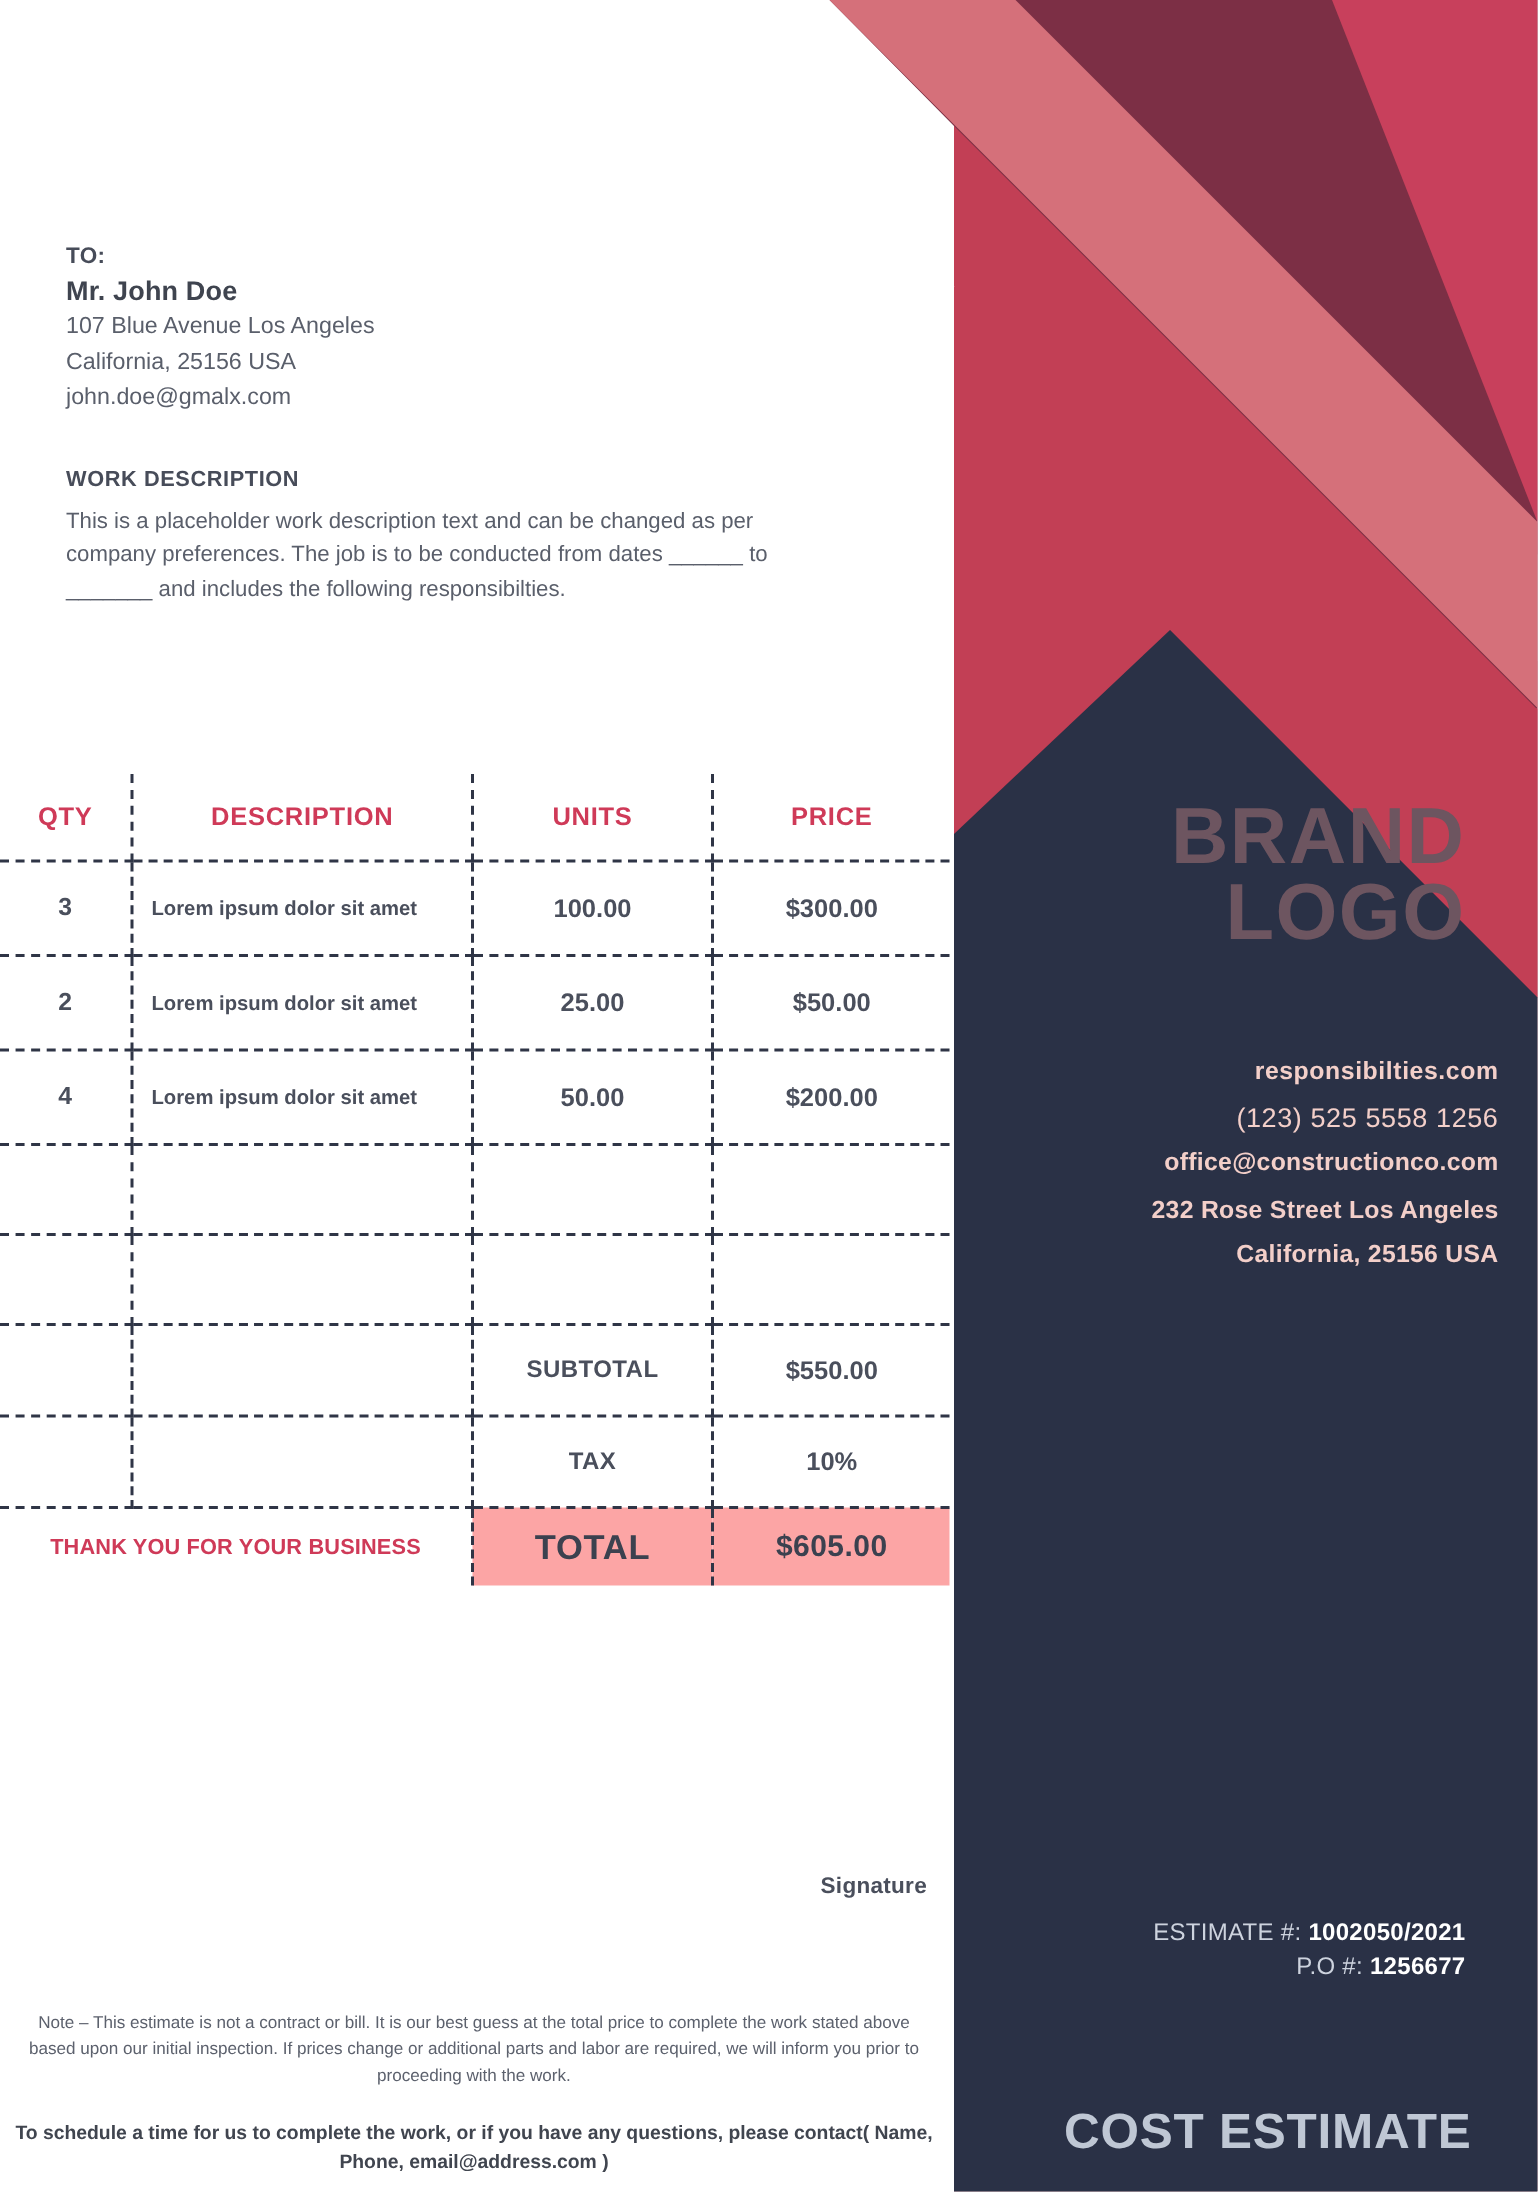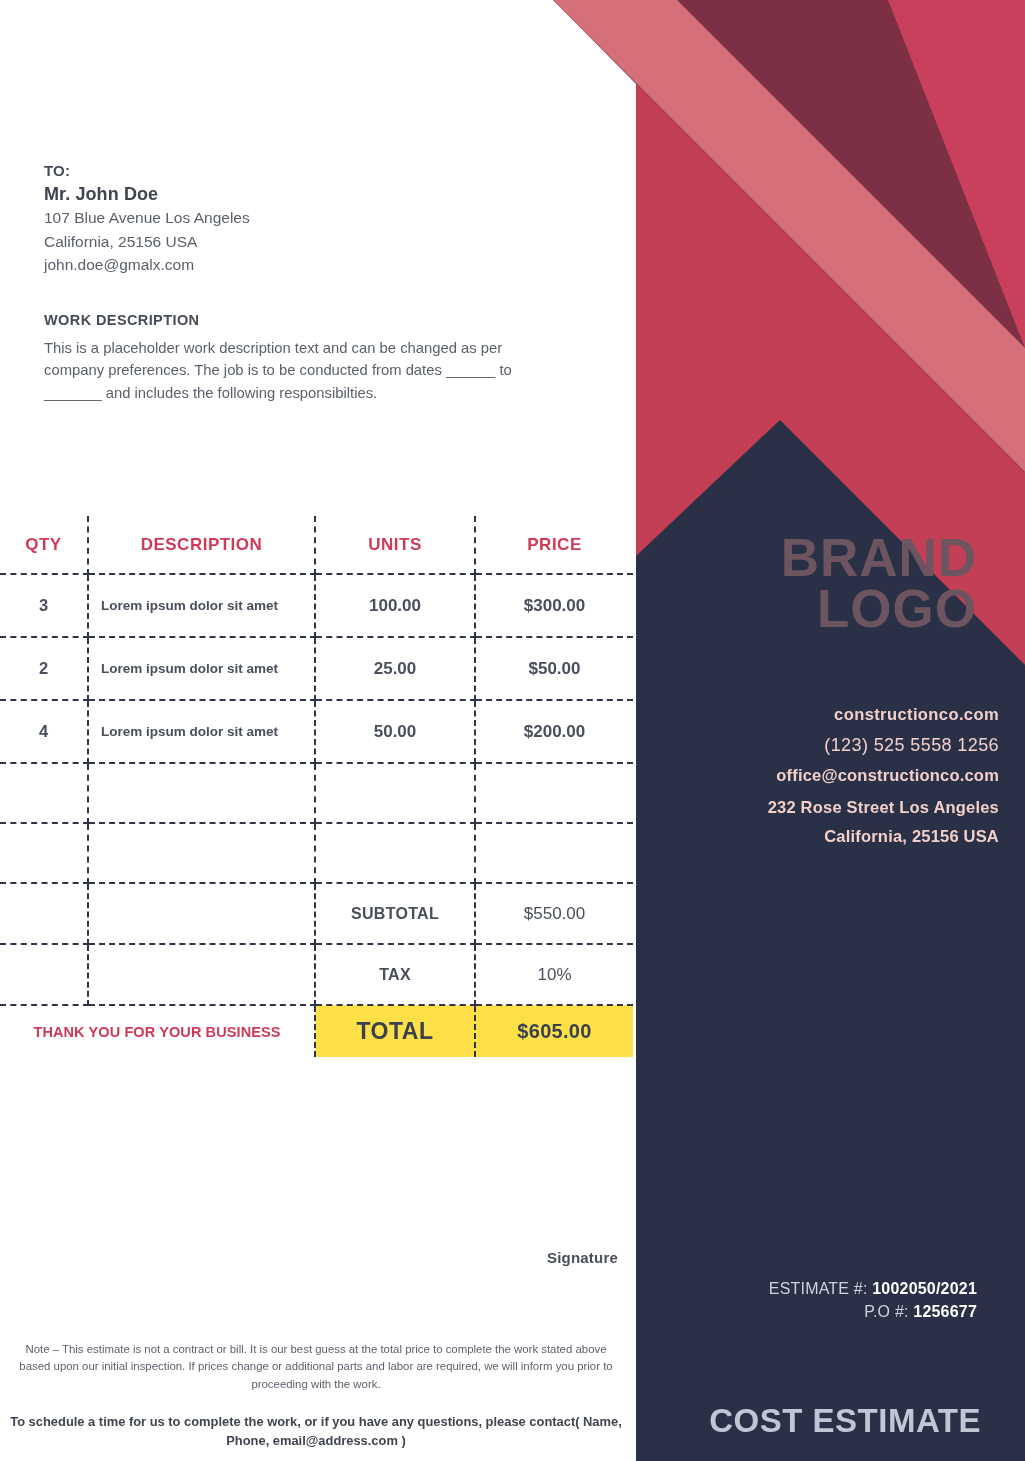--- a/index.html
+++ b/index.html
@@ -54,29 +54,29 @@
     height:58px;
     color:#cf3a58; font-weight:bold; font-size:17px; letter-spacing:.5px; text-align:center;
   }
   .cell-qty   { height:63px; text-align:center; font-size:16.5px; font-weight:bold; color:#4a4f5c; }
   .cell-desc  { text-align:left; padding:0 12px !important; font-size:13.5px; font-weight:bold;
                 color:#4a4f5c; line-height:1.45; }
   .cell-num   { text-align:center; font-size:17px; font-weight:bold; color:#4a4f5c; }
   .empty-row td { height:60px; }
 
   .sum-label { text-align:center; font-size:16px; font-weight:bold; color:#4a4f5c; letter-spacing:.3px; }
-  .sum-value { text-align:center; font-size:17px; font-weight:normal; color:#4a4f5c; }
+  .sum-value { text-align:center; font-size:17px; font-weight:bold; color:#4a4f5c; }
   .sum-row td { height:61px; }
 
   .total-row td { height:52px; border-bottom:none; }
   .thanks-cell {
     font-size:14.5px; font-weight:bold; color:#cf3a58; letter-spacing:.1px;
     text-align:center; white-space:nowrap;
   }
-  .total-fill { background:#fde047; }
+  .total-fill { background:#fca5a5; }
   .total-label { text-align:center; font-size:23px; font-weight:bold; color:#3b414f; letter-spacing:.5px; }
   .total-value { text-align:center; font-size:20px; font-weight:bold; color:#3b414f; letter-spacing:.3px; }
 
   
   .signature {
     position:absolute; left:0; top:1249px; width:618px; text-align:right;
     font-size:15px; font-weight:bold; color:#4a4f5c; letter-spacing:.2px;
   }
 
   
@@ -263,21 +263,21 @@
 </div>
 
 <div class="right-col">
 
   <div class="brandlogo">
     <span>BRAND</span>
     <span class="l2">LOGO</span>
   </div>
 
   <div class="contact-block">
-    <div class="web">constructionco.com</div>
+    <div class="web">responsibilties.com</div>
     <div class="phone">(123) 525 5558 1256</div>
     <div class="mail">office@constructionco.com</div>
     <div class="addr">232 Rose Street Los Angeles</div>
     <div class="addr">California, 25156 USA</div>
   </div>
 
   <div class="meta-block">
     <div>
       <span>ESTIMATE #:</span>
       <b>1002050/2021</b>

